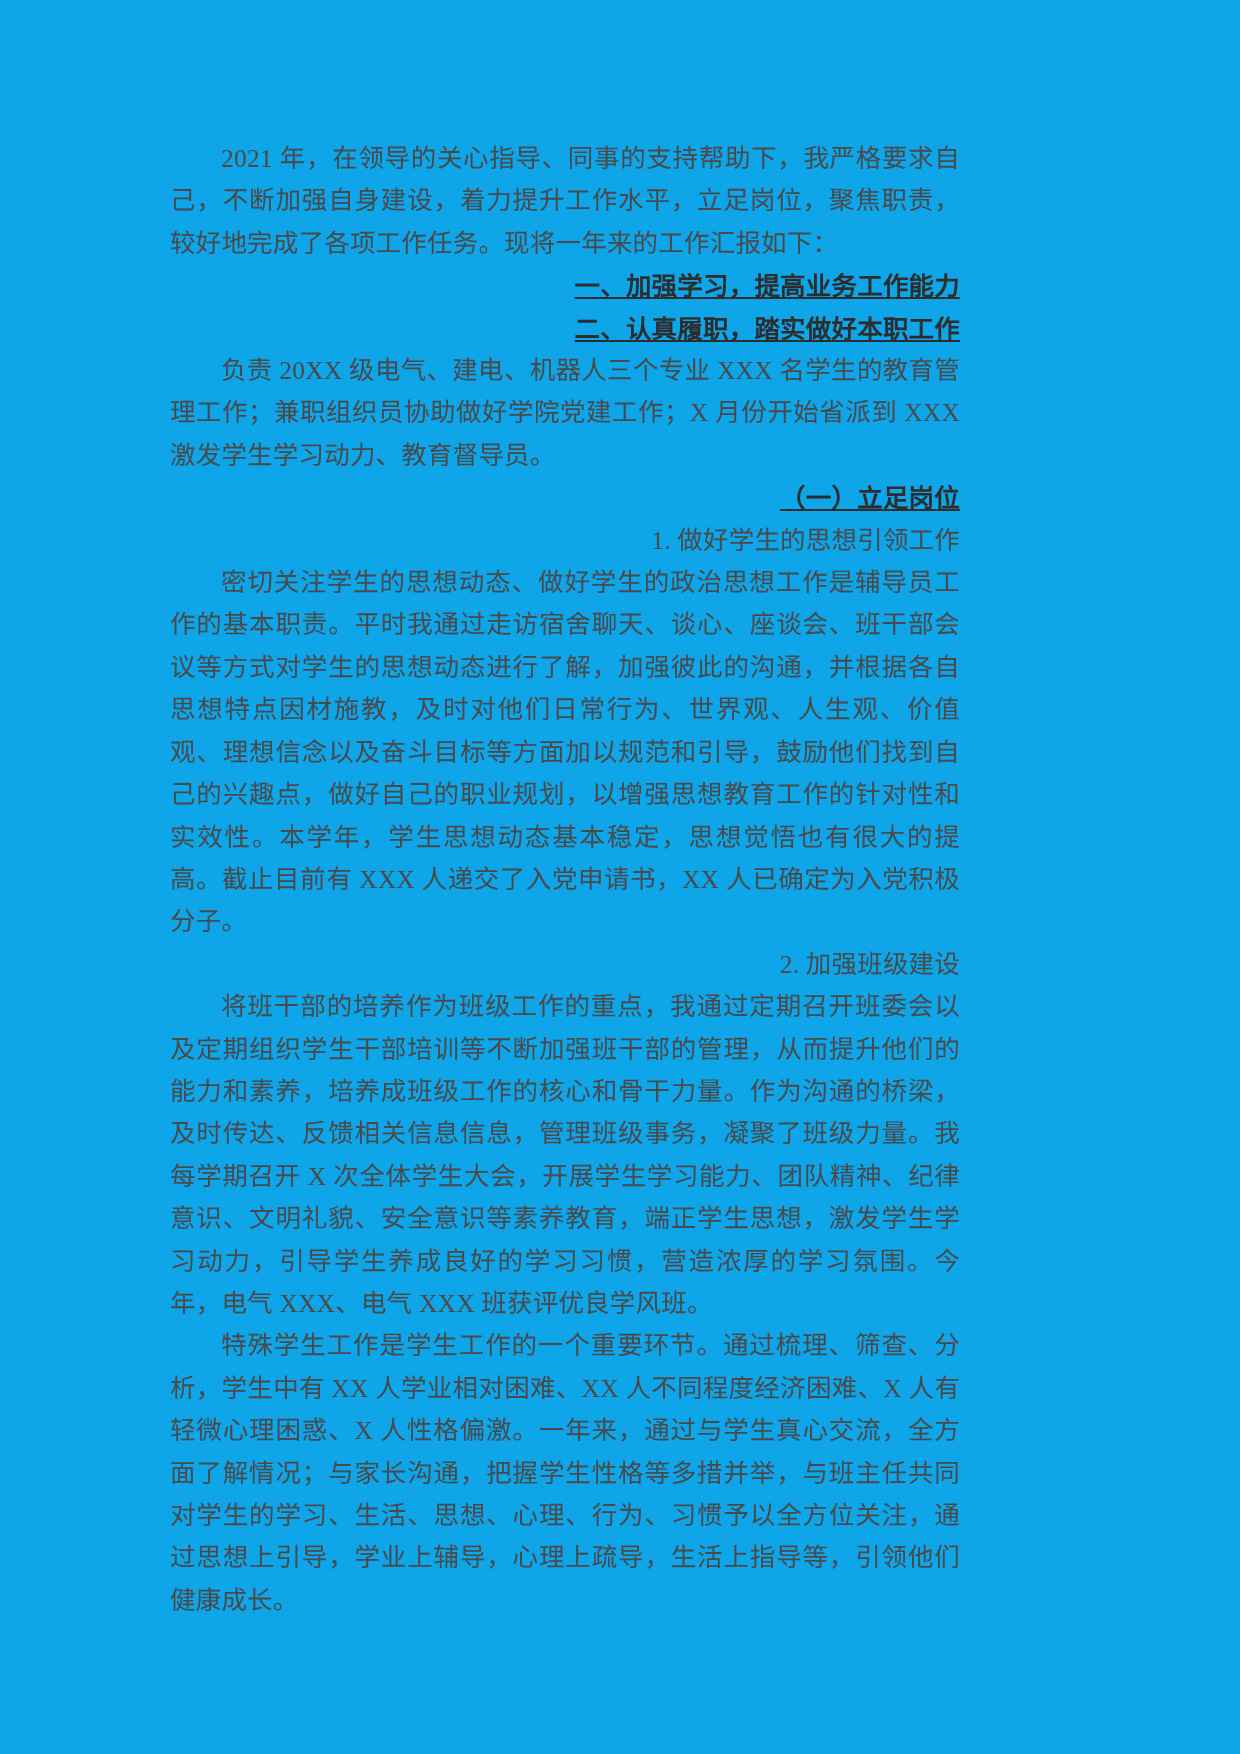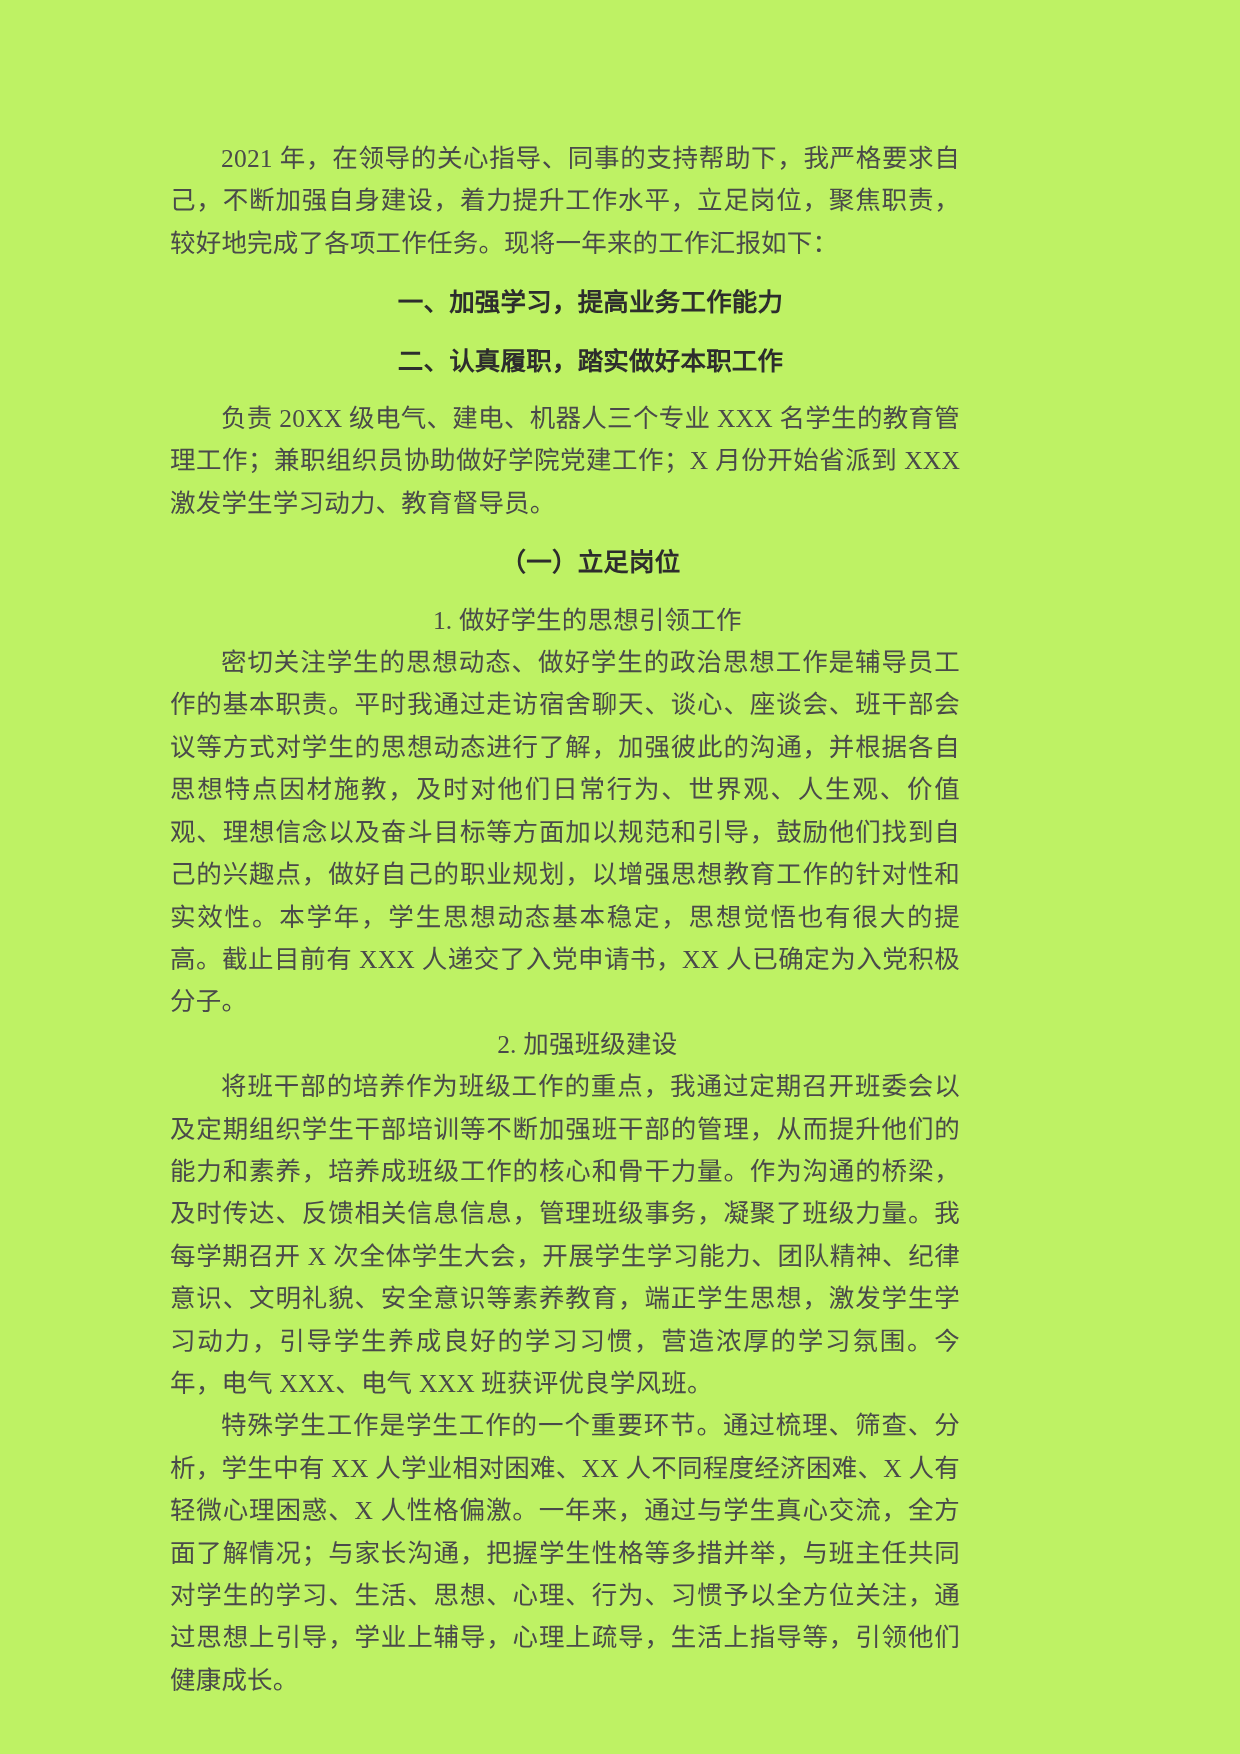--- a/index.html
+++ b/index.html
@@ -5,21 +5,21 @@
   html, body {
     margin: 0;
     padding: 0;
     background: #ffffff;
   }
 
   .page {
     position: relative;
     width: 1240px;
     height: 1754px;
-    background: #bef264;
+    background: #0ea5e9;
     box-sizing: border-box;
     overflow: hidden;
   }
 
   .doc-body {
     position: absolute;
     left: 170px;
     top: 138px;
     width: 790px;
   }
@@ -33,41 +33,42 @@
     color: #4a4a4a;
     text-align: justify;
     text-justify: inter-character;
     text-indent: 2em;
     letter-spacing: 0.2px;
     font-weight: 400;
   }
 
   
   p.heading {
-    margin: 16px;
+    margin: 0;
     font-family: "Liberation Sans", "DejaVu Sans", sans-serif;
     font-size: 25.5px;
     line-height: 42.4px;
     color: #2d2d2d;
     font-weight: 700;
     text-indent: 2em;
-    text-align: center;
+    text-align: right;
     letter-spacing: 0.2px;
+    text-decoration: underline;
   }
 
   
   p.subheading {
     margin: 0;
     font-family: "Liberation Serif", "DejaVu Serif", serif;
     font-size: 25.5px;
     line-height: 42.4px;
     color: #4a4a4a;
     font-weight: 400;
     text-indent: 1.75em;
-    text-align: center;
+    text-align: right;
     letter-spacing: 0.2px;
   }
 </style>
 </head>
 <body>
 
 <div class="page">
   <div class="doc-body">
       <p class="para">2021 年，在领导的关心指导、同事的支持帮助下，我严格要求自己，不断加强自身建设，着力提升工作水平，立足岗位，聚焦职责，较好地完成了各项工作任务。现将一年来的工作汇报如下：</p>
       <p class="heading">一、加强学习，提高业务工作能力</p>

